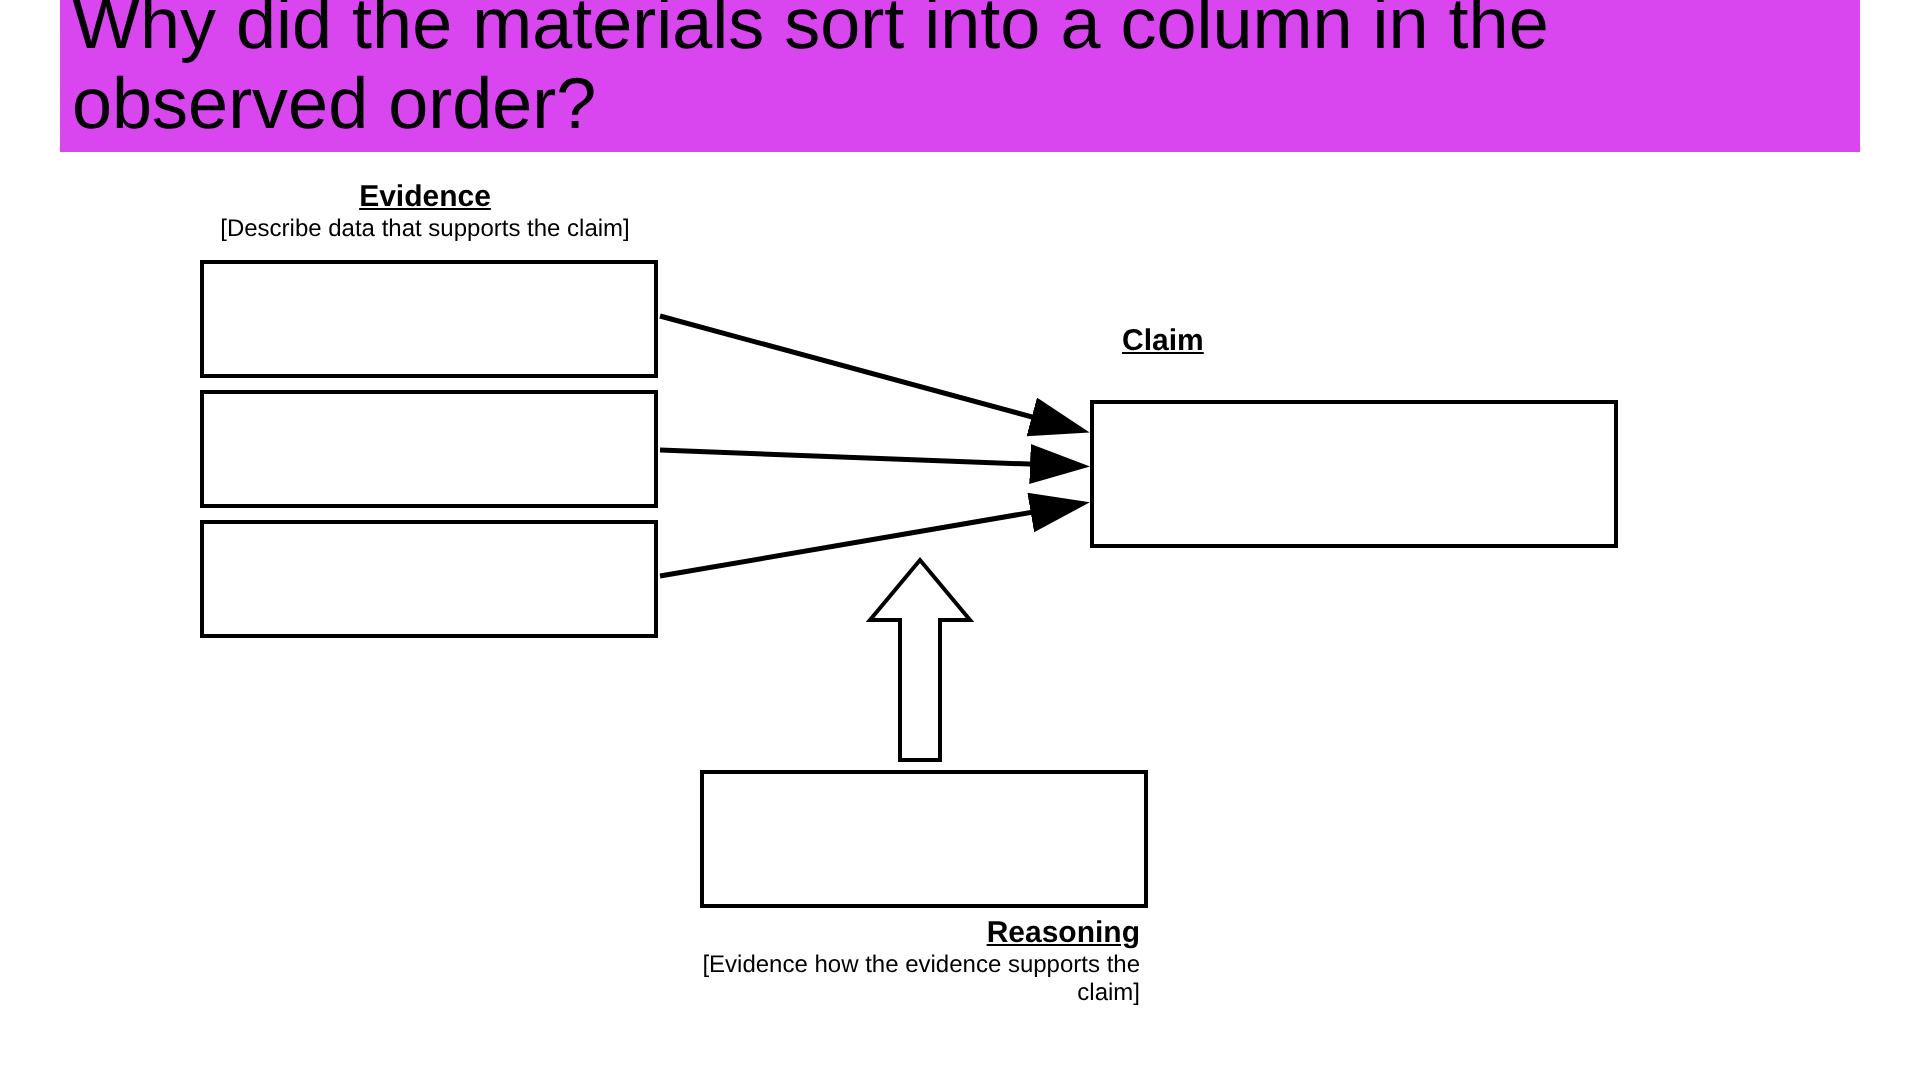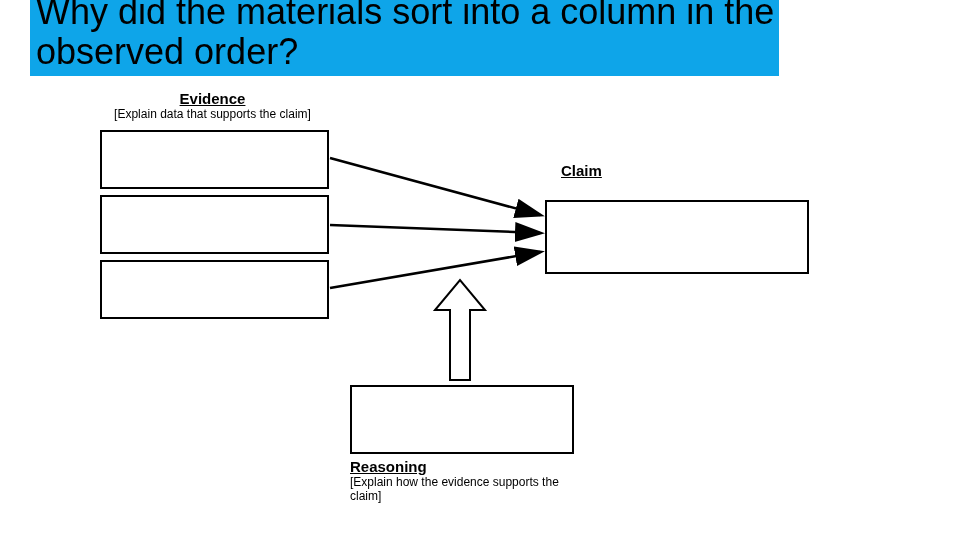--- a/index.html
+++ b/index.html
@@ -1,56 +1,56 @@
 <!DOCTYPE html>
 <html><head>
 <meta charset="utf-8">
 <style>
   html,body{margin:0;padding:0;width:960px;height:540px;background:#fff;font-family:"Segoe UI",Arial,sans-serif;overflow:hidden}
-  .title-bar{position:absolute;left:30px;top:0;width:749px;height:76px;background:#0ea5e9}
+  .title-bar{position:absolute;left:30px;top:0;width:900px;height:76px;background:#d946ef}
   .title-text{position:absolute;left:6px;top:-8px;font-size:36px;line-height:40px;color:#000;font-weight:400}
   .evidence-hdr{position:absolute;left:100px;top:90px;width:225px;text-align:center}
   .evidence-title{font-weight:bold;font-size:15px;text-decoration:underline}
   .evidence-sub{font-size:12px;line-height:14px}
   .box{position:absolute;border:2px solid #000;background:#fff}
   .claim-hdr{position:absolute;left:561px;top:162px;width:260px;text-align:left}
   .claim-title{font-weight:bold;font-size:15px;text-decoration:underline}
   .claim-sub{font-size:12px}
-  .reason-hdr{position:absolute;left:350px;top:458px;width:220px;text-align:left}
+  .reason-hdr{position:absolute;left:350px;top:458px;width:220px;text-align:right}
   .reason-title{font-weight:bold;font-size:15px;text-decoration:underline}
   .reason-sub{font-size:12px;line-height:14px}
   svg.arrows{position:absolute;left:0;top:0;width:960px;height:540px;pointer-events:none}
 </style>
 </head>
 <body>
 
 <div class="title-bar">
   <div class="title-text">Why did the materials sort into a column in the observed order?</div>
 </div>
 
 <div class="evidence-hdr">
   <div class="evidence-title">Evidence</div>
-  <div class="evidence-sub">[Explain data that supports the claim]</div>
+  <div class="evidence-sub">[Describe data that supports the claim]</div>
 </div>
 
 <div class="box" style="left:100px;top:130px;width:225px;height:55px"></div>
 <div class="box" style="left:100px;top:195px;width:225px;height:55px"></div>
 <div class="box" style="left:100px;top:260px;width:225px;height:55px"></div>
 
 <div class="claim-hdr">
   <div class="claim-title">Claim</div>
 </div>
 
 <div class="box" style="left:545px;top:200px;width:260px;height:70px"></div>
 
 <div class="box" style="left:350px;top:385px;width:220px;height:65px"></div>
 
 <div class="reason-hdr">
   <div class="reason-title">Reasoning</div>
-  <div class="reason-sub">[Explain how the evidence supports the claim]</div>
+  <div class="reason-sub">[Evidence how the evidence supports the claim]</div>
 </div>
 
 <svg class="arrows">
   <defs>
     <marker id="ah" markerWidth="12" markerHeight="12" refX="10" refY="4" orient="auto">
       <path d="M0,0 L12,4 L0,8 Z" fill="#000"></path>
     </marker>
   </defs>
   <line x1="330" y1="158" x2="540" y2="215" stroke="#000" stroke-width="2.5" marker-end="url(#ah)"></line>
   <line x1="330" y1="225" x2="540" y2="233" stroke="#000" stroke-width="2.5" marker-end="url(#ah)"></line>

